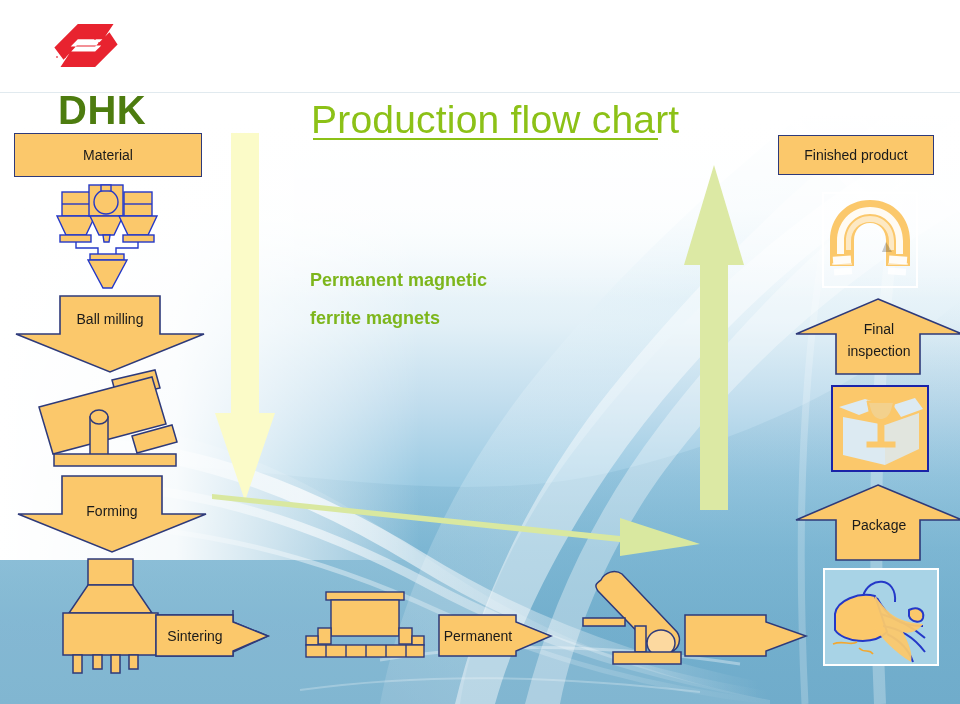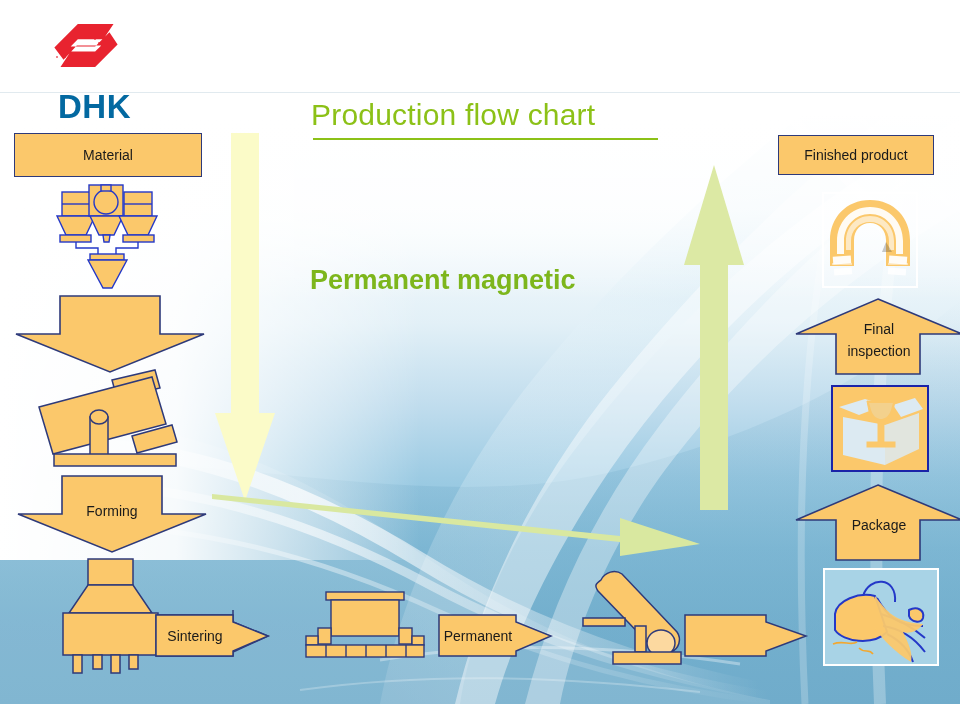--- a/index.html
+++ b/index.html
@@ -36,37 +36,37 @@
     position:absolute; left:0; top:92px; width:100%; height:1px;
     background:rgba(170,195,210,0.35);
   }
   .bg-svg { position:absolute; inset:0; width:960px; height:704px; }
 
   
   #logo { position:absolute; left:30px; top:18px; width:120px; height:100px; }
   #logo svg { display:block; }
   .logo-text {
     position:absolute; left:28px; top:70px;
-    font-size:33px; font-weight:bold; letter-spacing:0.5px;
-    color:#0369a1; font-family:"Liberation Sans", sans-serif;
+    font-size:40px; font-weight:bold; letter-spacing:0.5px;
+    color:#4d7c0f; font-family:"Liberation Sans", sans-serif;
   }
 
   
   #title {
     position:absolute; left:311px; top:98px;
-    font-size:30px; color:#8CC117; font-weight:normal;
+    font-size:39px; color:#8CC117; font-weight:normal;
     white-space:nowrap; letter-spacing:0.2px;
   }
   #title-rule {
     position:absolute; left:313px; top:138px; width:345px; height:2px;
     background:#8CC117;
   }
   #headline {
     position:absolute; left:310px; top:261px; width:400px;
-    font-size:27px; font-weight:bold; color:#7DB61C;
+    font-size:18px; font-weight:bold; color:#7DB61C;
     line-height:38px;
   }
 
   
   .obox {
     position:absolute;
     background:#FBC86B;
     border:1.5px solid #2E3A7A;
     display:flex; align-items:center; justify-content:center;
     font-size:14px; color:#1a1a1a; text-align:center;
@@ -196,20 +196,21 @@
       </g>
     </svg>
     <div class="logo-text">DHK</div>
   </div>
 
   <div id="title">Production flow chart</div>
   <div id="title-rule"></div>
 
   <div id="headline">
     <div>Permanent magnetic</div>
+    <div>ferrite magnets</div>
   </div>
 
   <div class="obox" style="left:14px;top:133px;width:188px;height:44px;">Material</div>
 
   <div class="plain-shape" style="left:46px;top:182px;width:130px;height:108px;">
     <svg width="130" height="108" viewBox="0 0 130 108">
       <g fill="#FBC86B" stroke="#2438C8" stroke-width="1.4">
 
         <rect x="16" y="10" width="28" height="24"></rect>
         <line x1="16" y1="22" x2="44" y2="22"></line>
@@ -234,20 +235,21 @@
         <path d="M42,78 L81,78 L66,106 L57,106 Z"></path>
       </g>
     </svg>
   </div>
 
   <div class="big-arrow" style="left:12px;top:294px;width:196px;height:80px;">
     <svg width="196" height="80" viewBox="0 0 196 80">
       <path d="M48,2 L148,2 L148,40 L192,40 L98,78 L4,40 L48,40 Z" fill="#FBC86B" stroke="#2E3A7A" stroke-width="1.6"></path>
     </svg>
   </div>
+  <div class="arrow-label" style="left:12px;top:300px;width:196px;height:38px;">Ball milling</div>
 
   <div class="plain-shape" style="left:22px;top:362px;width:180px;height:108px;">
     <svg width="180" height="108" viewBox="0 0 180 108">
       <g fill="#FBC86B" stroke="#2E3A7A" stroke-width="1.5">
 
         <path d="M90,18 L133,8 L138,26 L95,36 Z"></path>
 
         <path d="M17,45 L130,15 L144,62 L31,92 Z"></path>
 
         <path d="M110,74 L150,63 L155,80 L115,91 Z"></path>

